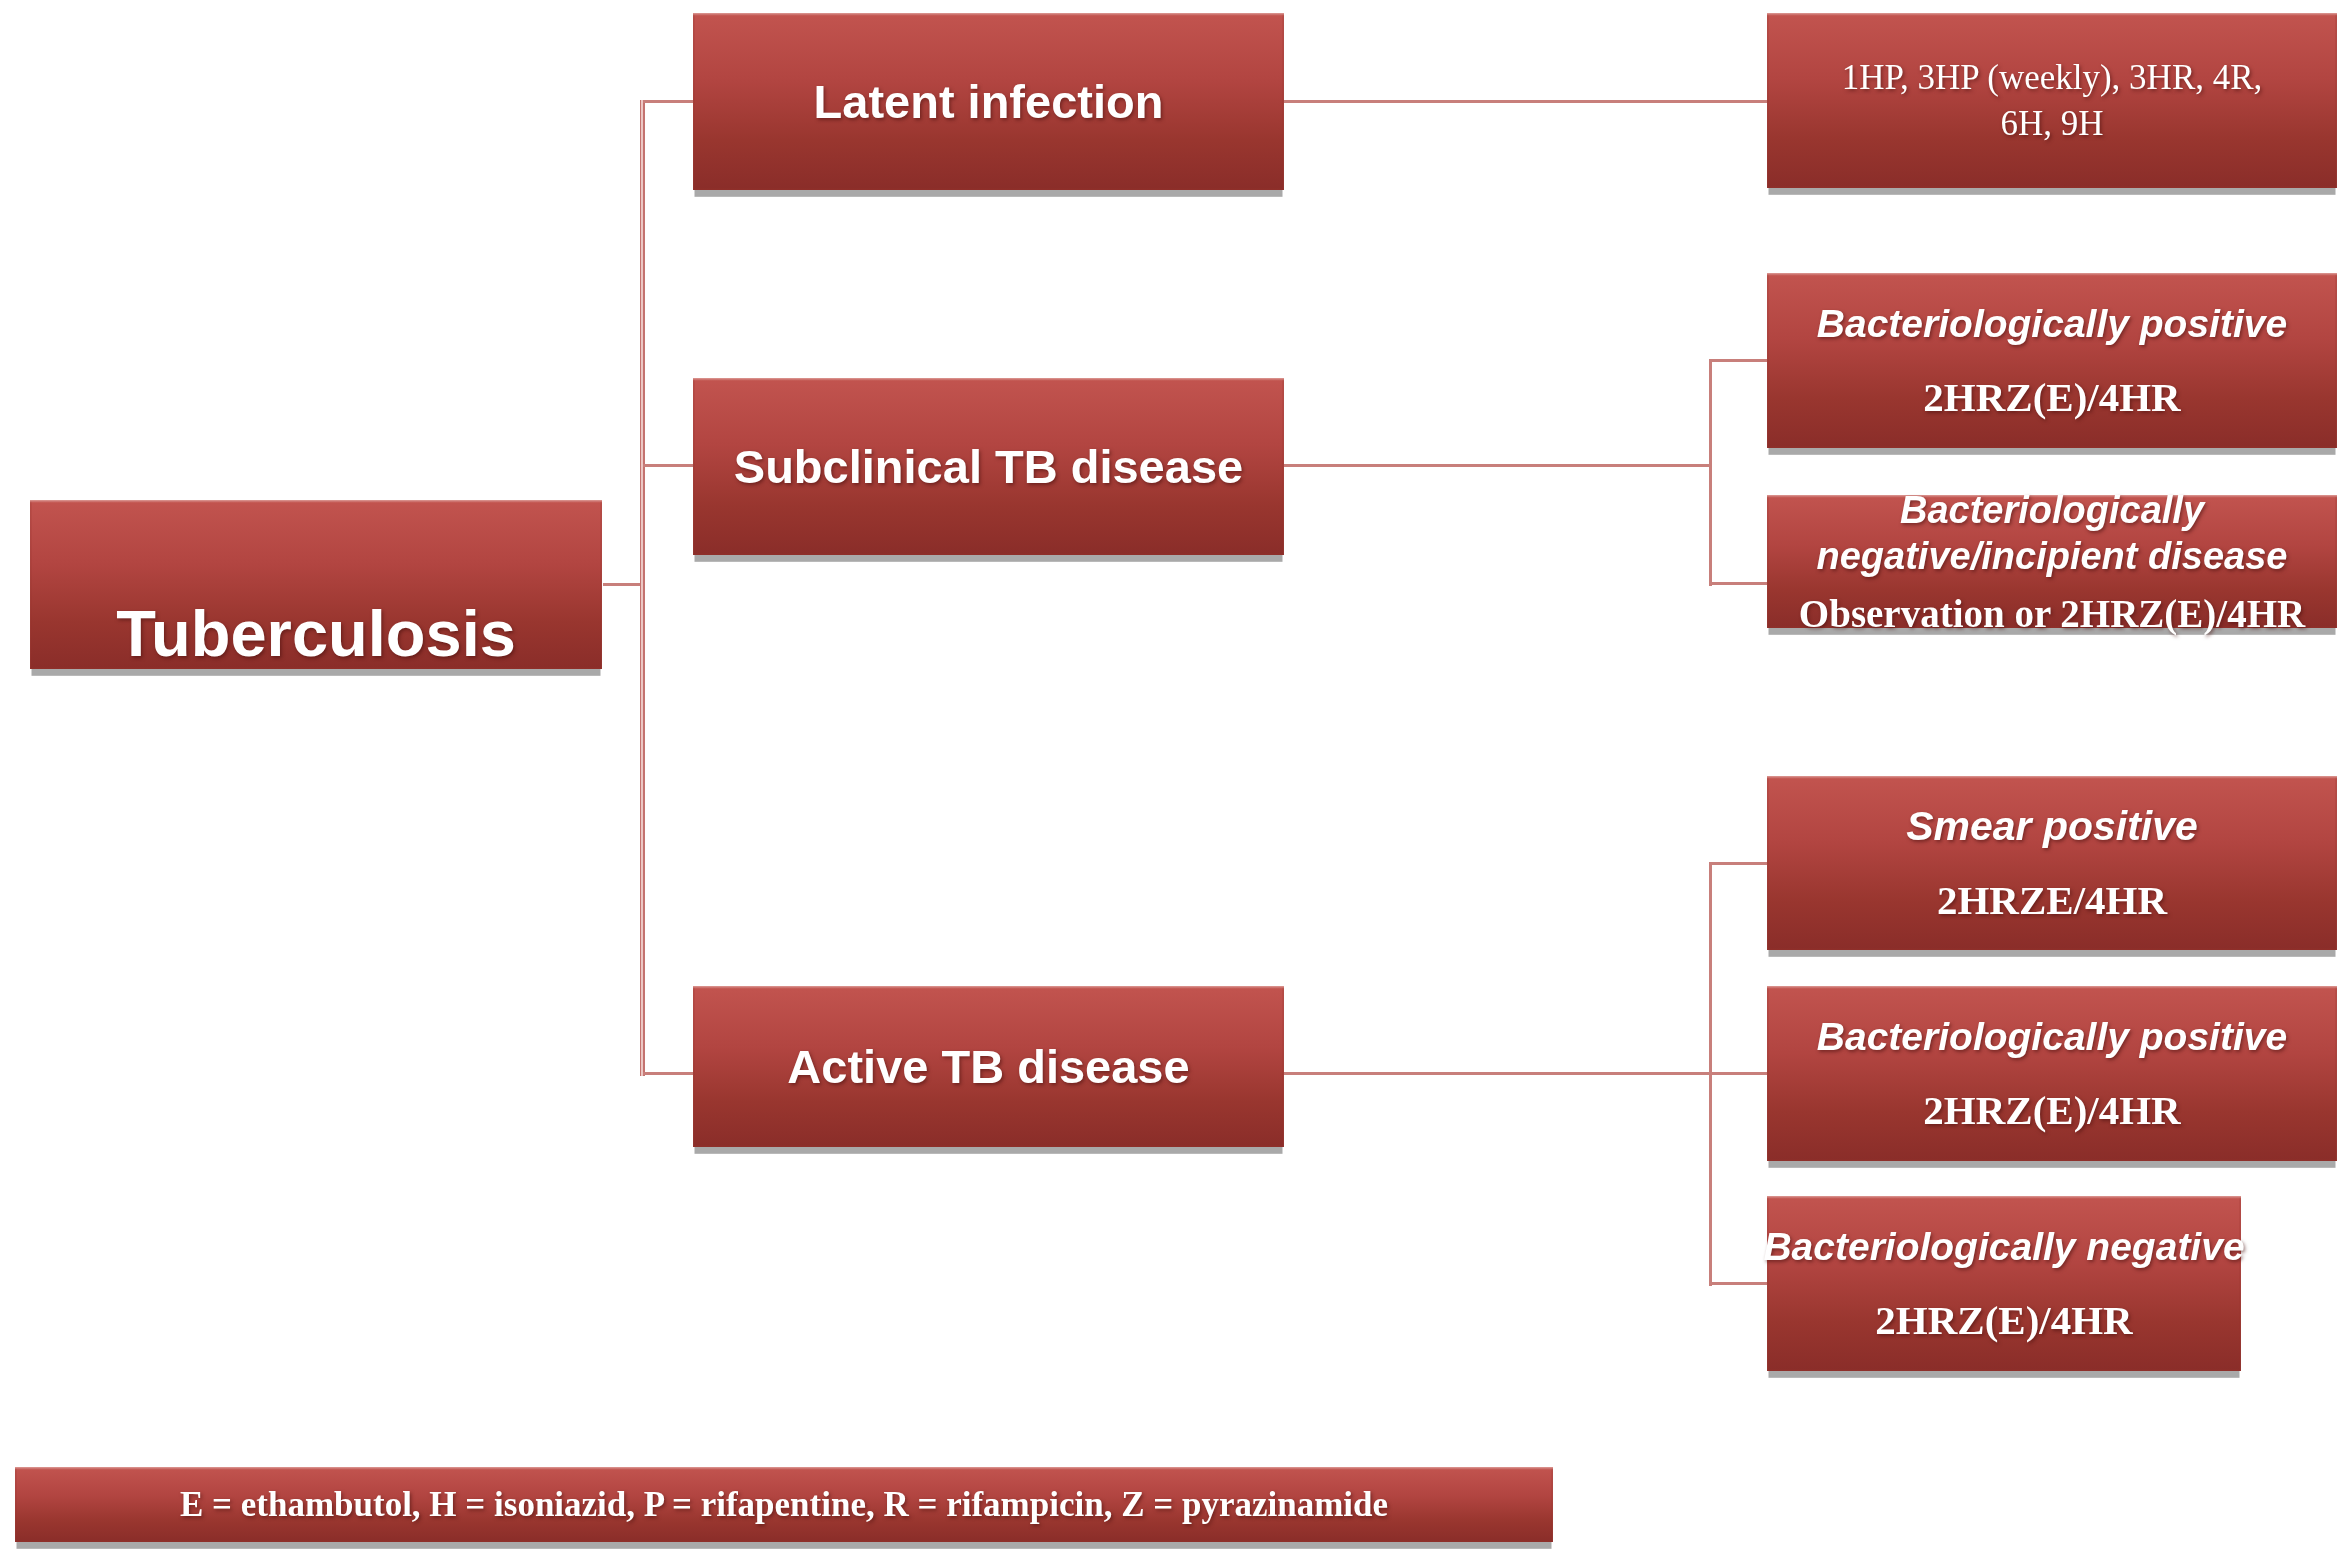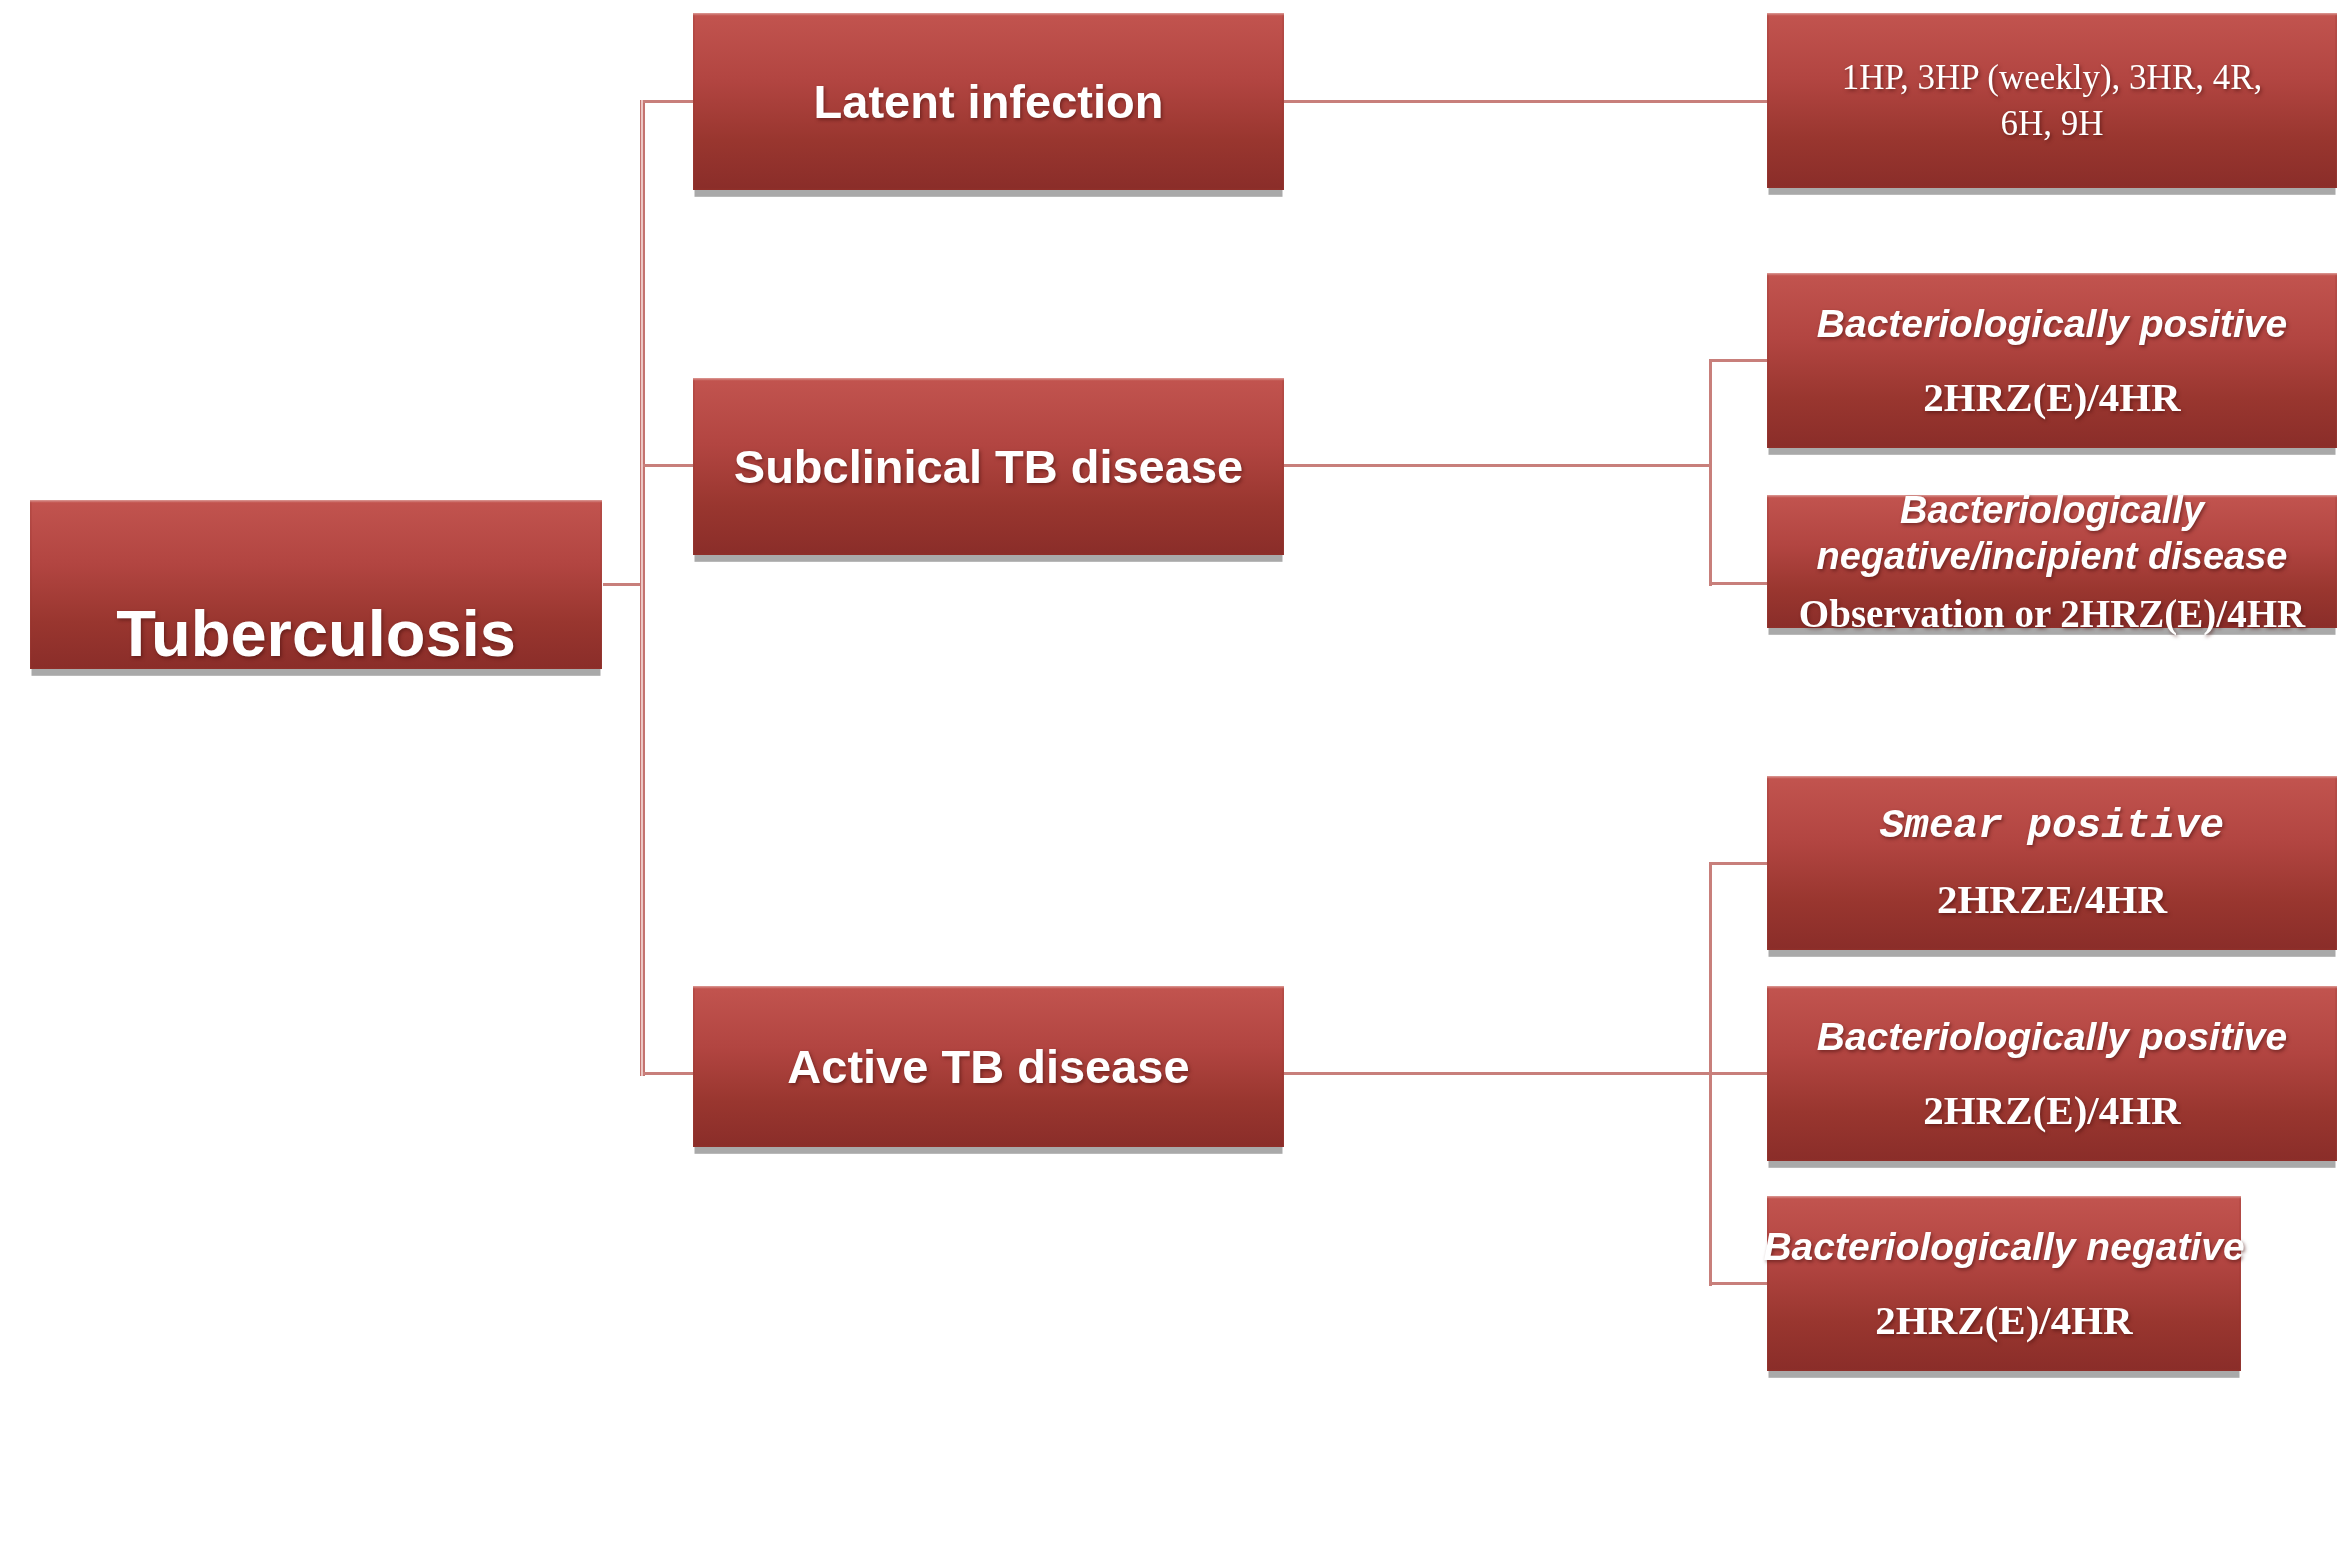--- a/index.html
+++ b/index.html
@@ -14,21 +14,21 @@
        background:linear-gradient(180deg,#c2544f 0%,#b24541 38%,#99362f 72%,#8a2d29 100%);
        box-shadow:0 8.3px 0 -1.5px #a9a9a9,
                   inset 0 2.3px 1.5px -0.8px rgba(255,216,212,.55),
                   inset 0 0 0 1.5px rgba(148,52,47,.35);
        text-shadow:1.5px 2.3px 3.8px rgba(70,15,12,.55);}
   .sans-big{font-weight:bold;font-size:65px;line-height:1.1;}
   .sans-mid{font-weight:bold;font-size:47px;line-height:1.1;}
   .serif-line{font-family:"Liberation Serif",serif;font-weight:normal;font-size:35px;line-height:1.3;white-space:nowrap;text-align:right;}
   .ital-sans{font-weight:bold;font-style:italic;font-size:39px;line-height:1.22;white-space:nowrap;}
   .ital-sans-sm{font-weight:bold;font-style:italic;font-size:38px;line-height:1.22;white-space:nowrap;display:block;}
-  .ital-serif{font-family:Liberation Mono, monospace;font-weight:bold;font-style:italic;font-size:41px;white-space:nowrap;}
+  .ital-serif{font-family:Liberation Sans, sans-serif;font-weight:bold;font-style:italic;font-size:41px;white-space:nowrap;}
   .regimen{font-family:"Liberation Serif",serif;font-weight:bold;font-size:41px;white-space:nowrap;}
   .regimen-long{font-family:"Liberation Serif",serif;font-weight:bold;font-size:39px;white-space:nowrap;}
   .gap{margin-top:26px;}
   .gap-sm{margin-top:12px;}
   .legend-text{font-family:"Liberation Serif",serif;font-weight:bold;font-size:35px;white-space:nowrap;}
 </style>
 </head>
 <body>
 
 <div class="canvas">
@@ -92,15 +92,18 @@
   <div class="box" style="left:1767px;top:986px;width:570px;height:175px;">
     <span class="ital-sans">Bacteriologically positive</span>
     <span class="regimen gap">2HRZ(E)/4HR</span>
   </div>
 
   <div class="box" style="left:1767px;top:1196px;width:474px;height:175px;">
     <span class="ital-sans">Bacteriologically negative</span>
     <span class="regimen gap">2HRZ(E)/4HR</span>
   </div>
 
+  <div class="box" style="left:15px;top:1467px;width:1538px;height:75px;">
+    <span class="legend-text">E = ethambutol, H = isoniazid, P = rifapentine, R = rifampicin, Z = pyrazinamide</span>
+  </div>
 
 </div>
 
 
 </body></html>

